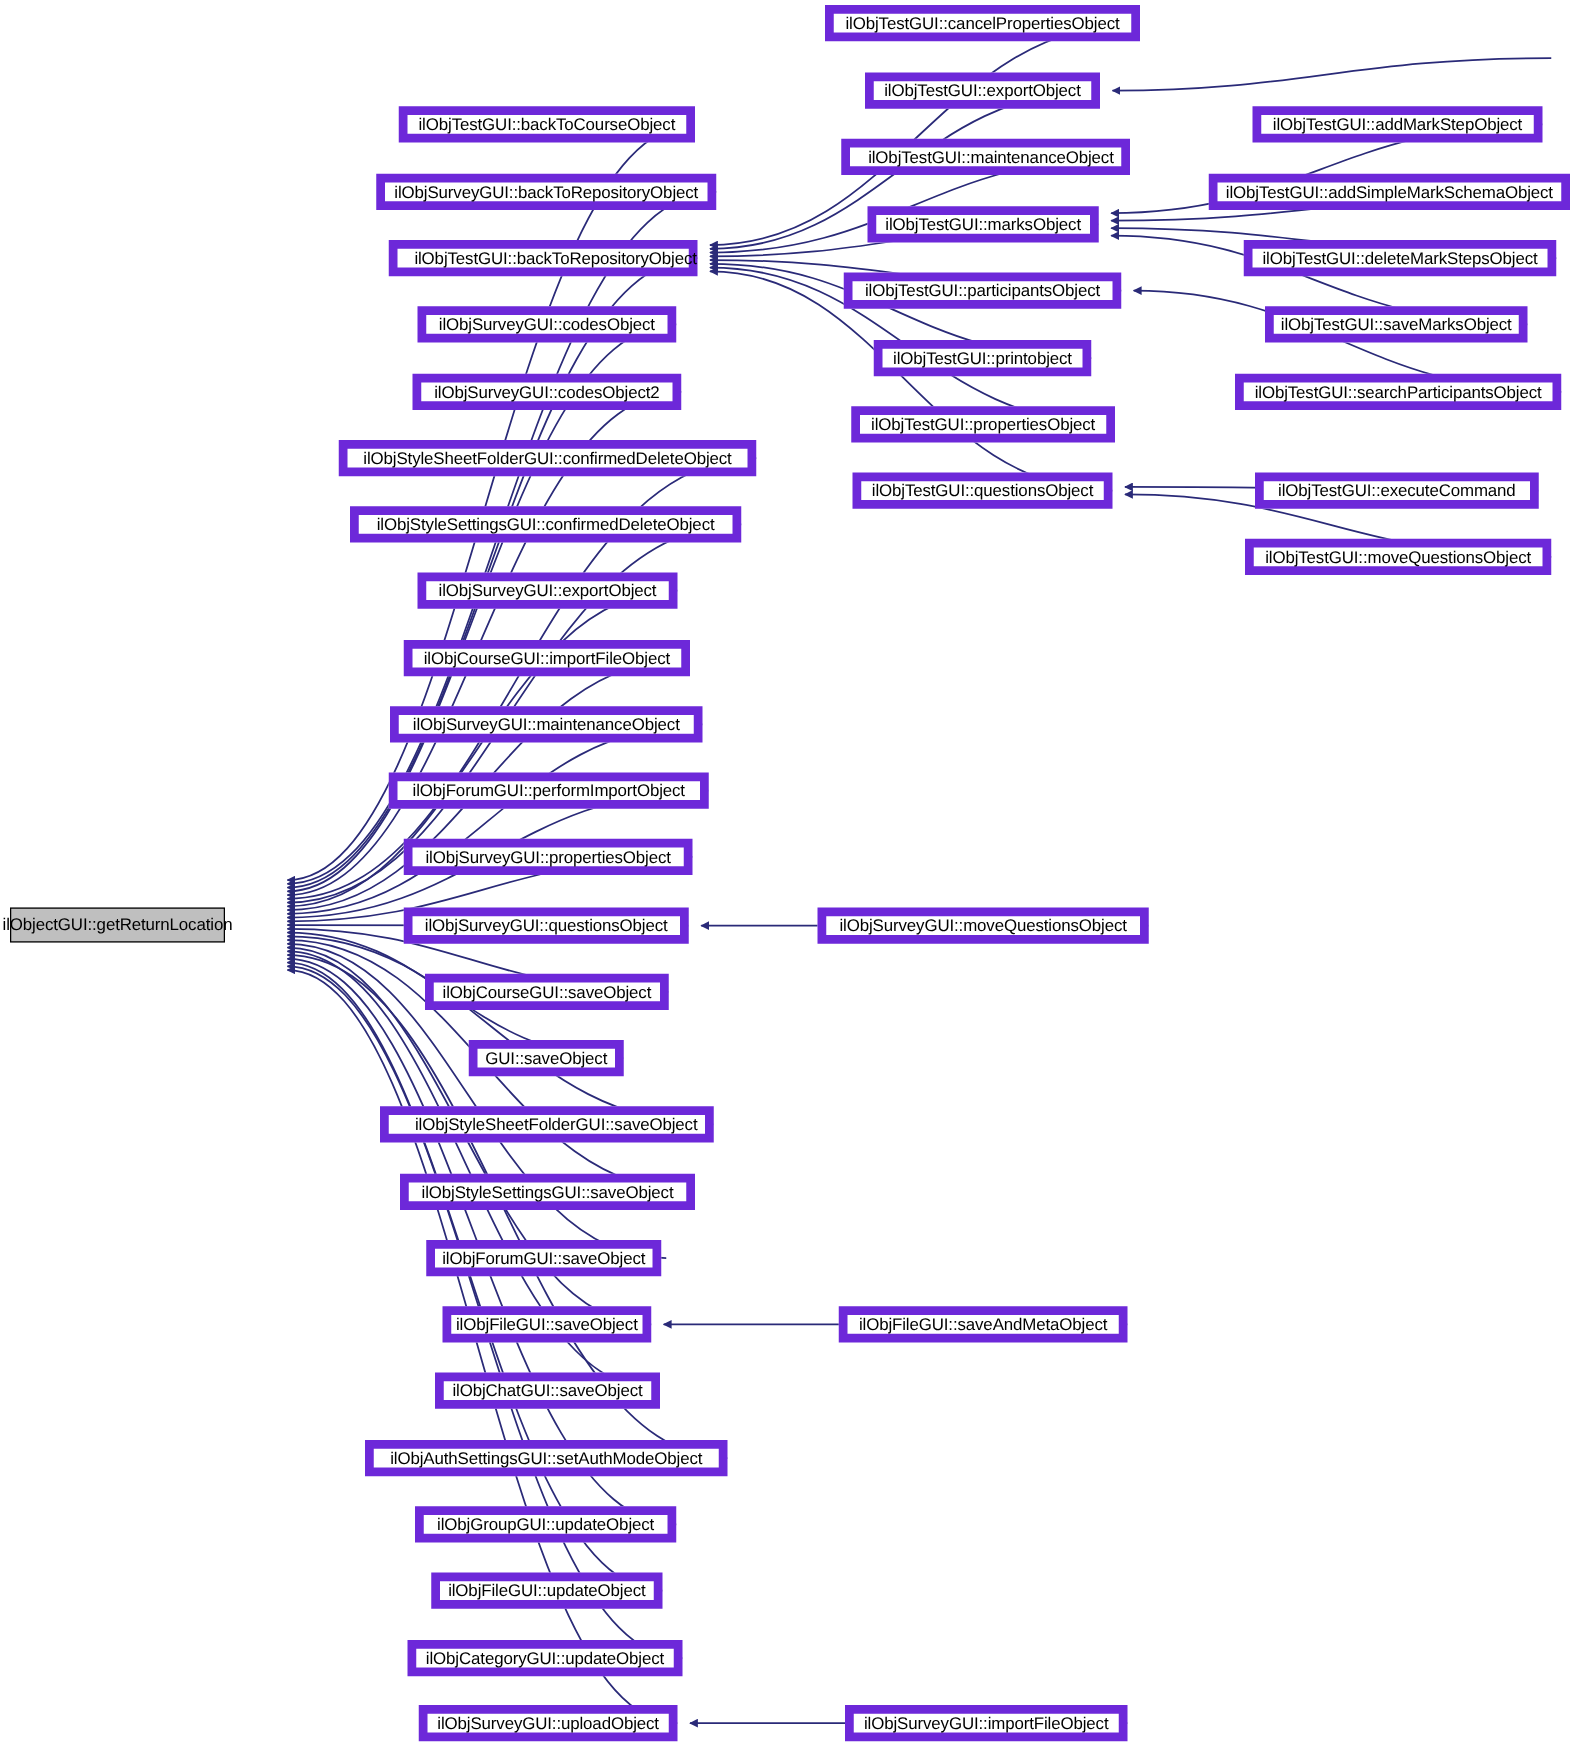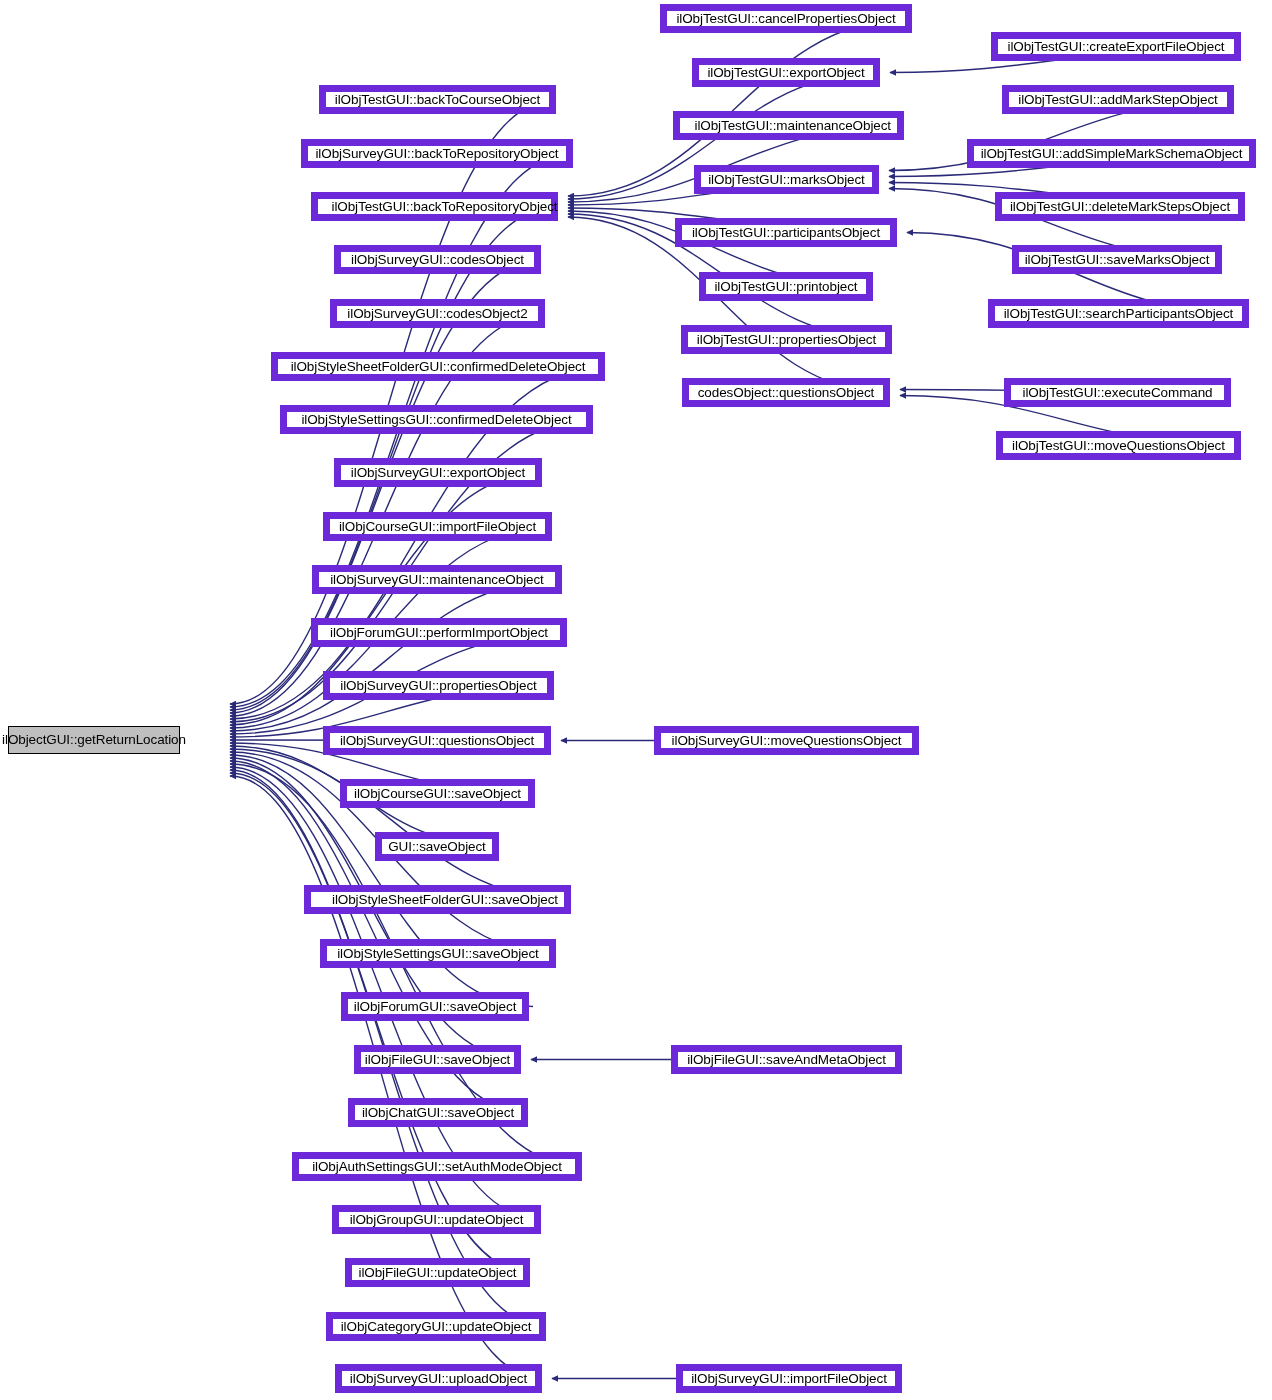--- a/index.html
+++ b/index.html
@@ -198,33 +198,30 @@
     <div class="node" style="left: 675px; top: 218px; width: 222px; height: 29px;">
       <span class="node-label">ilObjTestGUI::participantsObject</span>
     </div>
     <div class="node" style="left: 699px; top: 272px; width: 174px; height: 29px;">
       <span class="node-label">ilObjTestGUI::printobject</span>
     </div>
     <div class="node" style="left: 681px; top: 325px; width: 211px; height: 29px;">
       <span class="node-label">ilObjTestGUI::propertiesObject</span>
     </div>
     <div class="node" style="left: 682px; top: 378px; width: 208px; height: 29px;">
-      <span class="node-label">codesObject::questionsObject</span>
+      <span class="node-label">ilObjTestGUI::questionsObject</span>
     </div>
     <div class="node" style="left: 654px; top: 726px; width: 265px; height: 29px;">
       <span class="node-label">ilObjSurveyGUI::moveQuestionsObject</span>
     </div>
     <div class="node" style="left: 671px; top: 1045px; width: 231px; height: 29px;">
       <span class="node-label">ilObjFileGUI::saveAndMetaObject</span>
     </div>
     <div class="node" style="left: 676px; top: 1364px; width: 226px; height: 29px;">
       <span class="node-label">ilObjSurveyGUI::importFileObject</span>
-    </div>
-    <div class="node" style="left: 991px; top: 32px; width: 250px; height: 29px;">
-      <span class="node-label">ilObjTestGUI::createExportFileObject</span>
     </div>
     <div class="node" style="left: 1002px; top: 85px; width: 232px; height: 29px;">
       <span class="node-label">ilObjTestGUI::addMarkStepObject</span>
     </div>
     <div class="node" style="left: 967px; top: 139px; width: 289px; height: 29px;">
       <span class="node-label">ilObjTestGUI::addSimpleMarkSchemaObject</span>
     </div>
     <div class="node" style="left: 995px; top: 192px; width: 250px; height: 29px;">
       <span class="node-label">ilObjTestGUI::deleteMarkStepsObject</span>
     </div>

